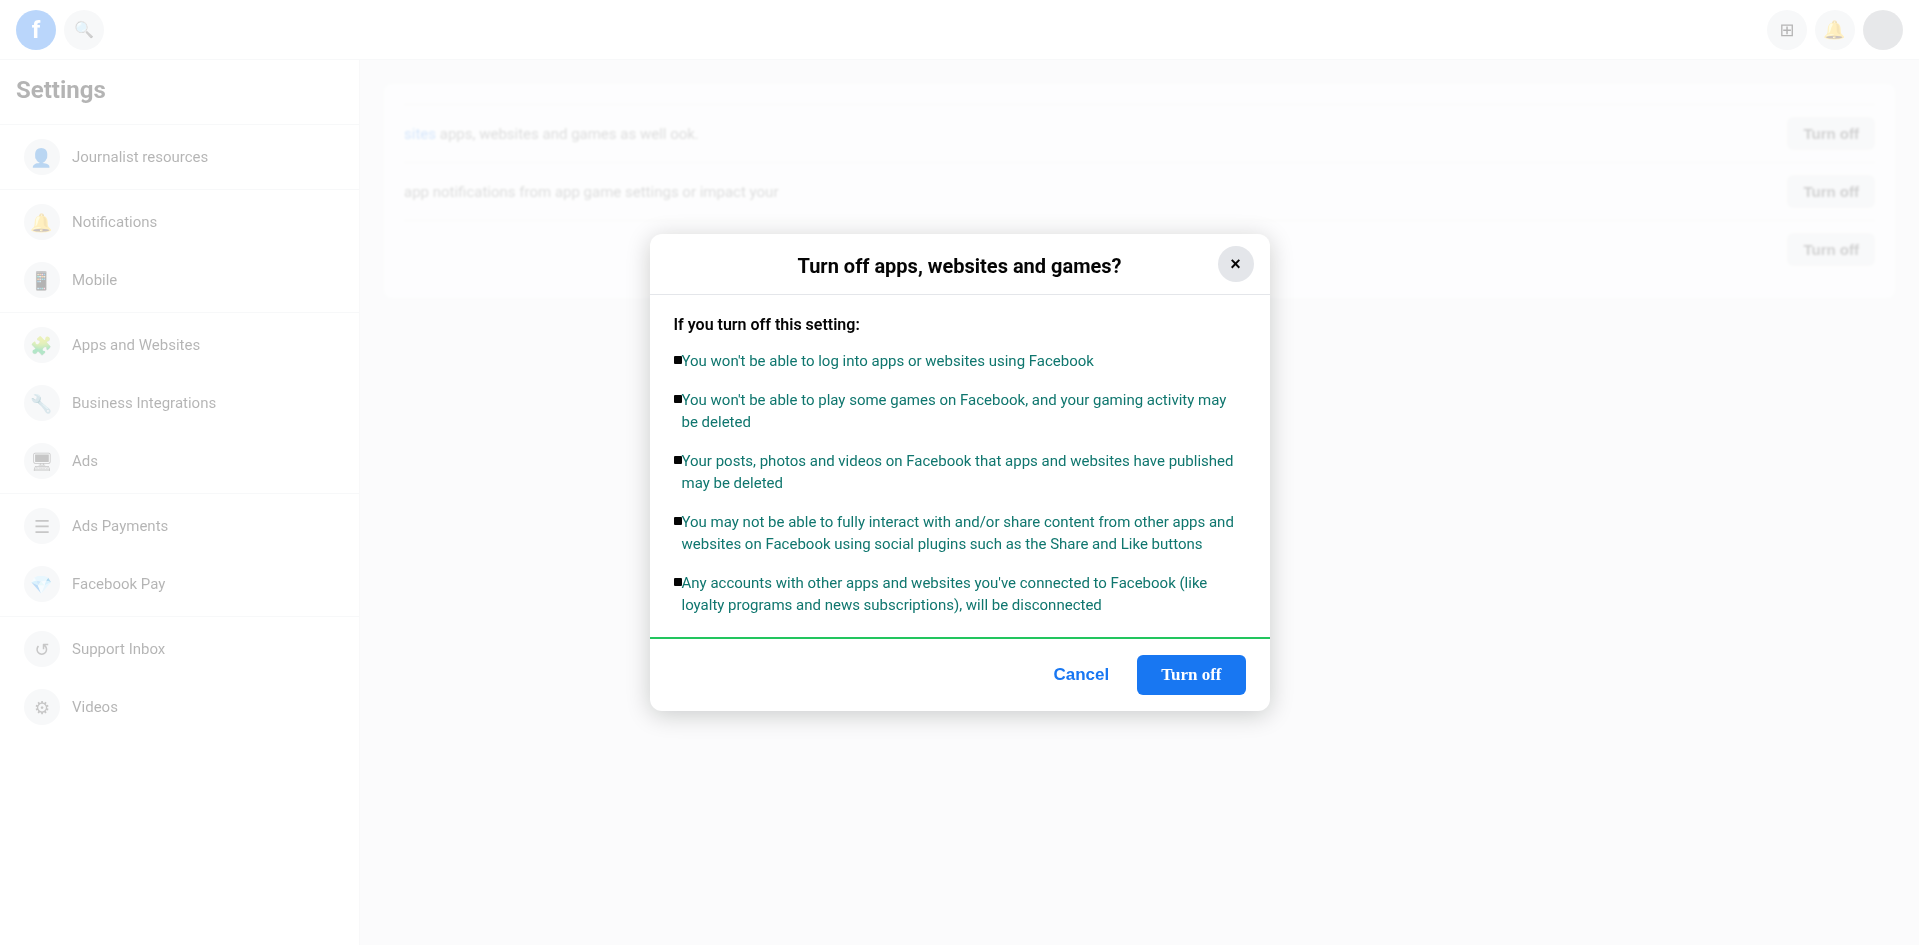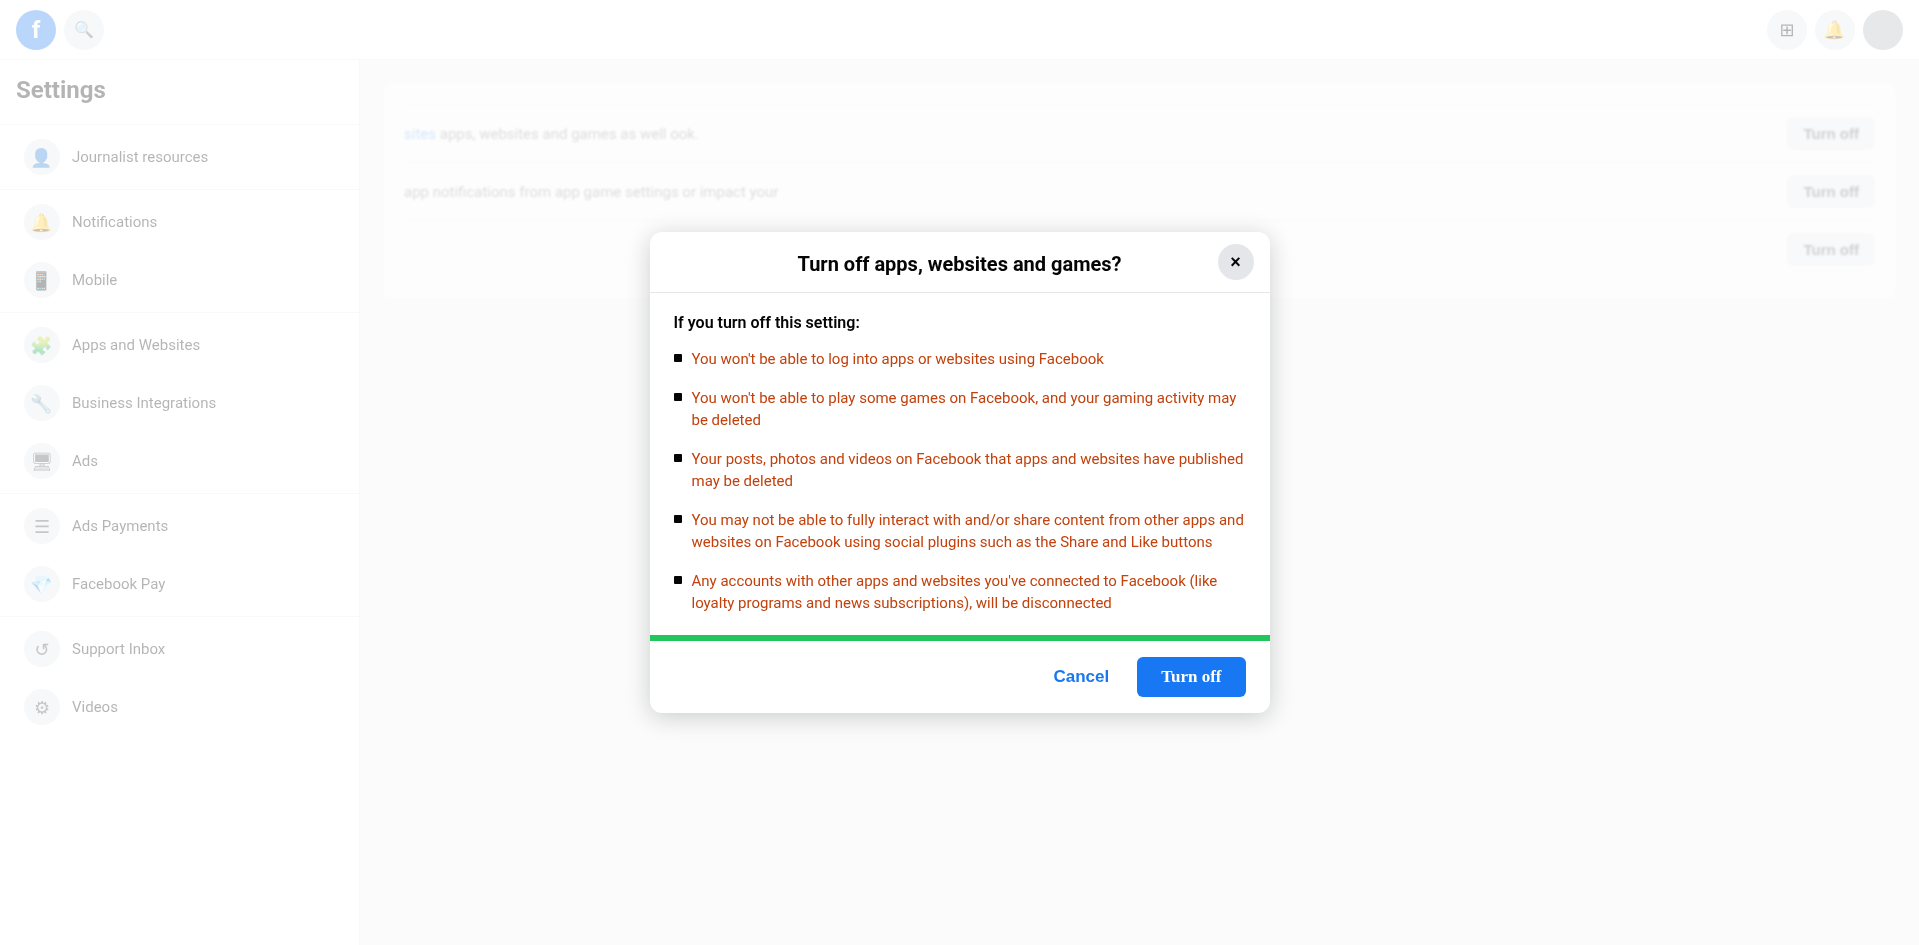--- a/index.html
+++ b/index.html
@@ -254,40 +254,39 @@
     }
     .modal-list {
       list-style: none;
       display: flex;
       flex-direction: column;
       gap: 16px;
     }
     .modal-list-item {
       display: flex;
       align-items: flex-start;
-      gap: 10px;
       font-size: 15px;
-      color: #c2410c;
+      color: #0f766e;
       line-height: 1.5;
     }
     .bullet {
       width: 8px;
       height: 8px;
       background: #050505;
       border-radius: 1px;
       flex-shrink: 0;
       margin-top: 6px;
     }
     .modal-footer {
       padding: 16px 24px;
       display: flex;
       align-items: center;
       justify-content: flex-end;
       gap: 12px;
-      border-top: 6px solid #22c55e;
+      border-top: 2px solid #22c55e;
     }
     .cancel-btn {
       background: none;
       border: none;
       color: #1877f2;
       font-size: 17px;
       font-weight: 600;
       cursor: pointer;
       padding: 8px 16px;
     }

